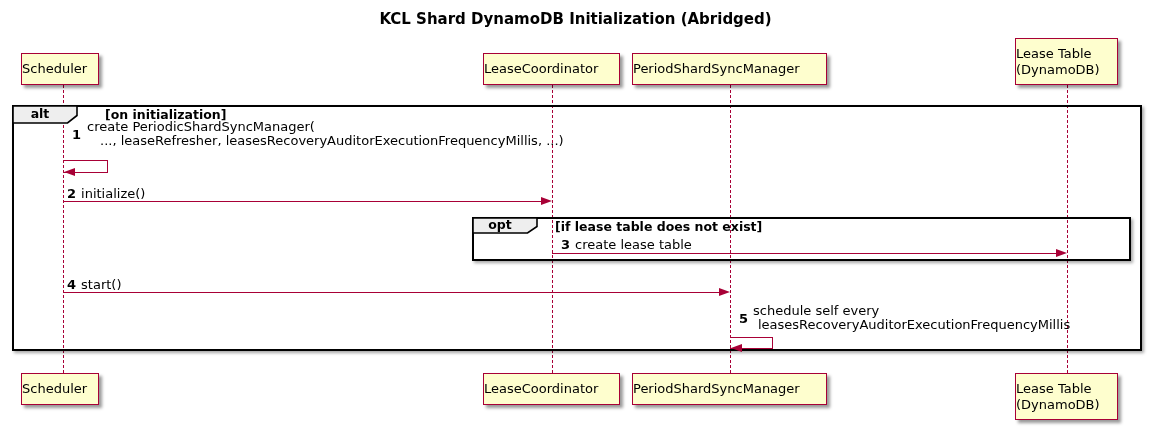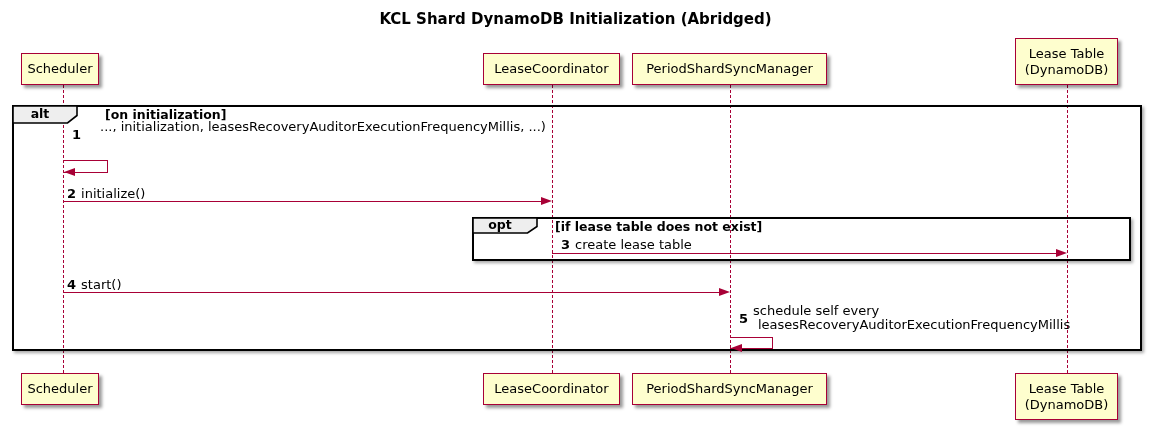--- a/index.html
+++ b/index.html
@@ -13,21 +13,21 @@
   .canvas{position:relative;width:1151px;height:429px;background:#ffffff;overflow:hidden;}
 
   .title{position:absolute;left:0;top:10px;width:1151px;text-align:center;
          font-size:15px;font-weight:bold;color:#000;}
 
   .lifeline{position:absolute;width:0;border-left:1px dashed var(--accent);z-index:1;}
 
   .pbox{position:absolute;background:var(--participant-fill);
         border:1.5px solid var(--accent);
         box-shadow:3px 3px 3px rgba(0,0,0,0.4);
-        display:flex;flex-direction:column;align-items:center;justify-content:center;
+        display:flex;flex-direction:column;align-items:flex-start;justify-content:center;
         font-size:13px;color:#000;line-height:16px;text-align:center;z-index:4;}
 
   .frame{position:absolute;border:2px solid var(--frame-border);
          box-shadow:2px 2px 3px rgba(0,0,0,0.35);z-index:2;background:transparent;}
 
   .pentagon{position:absolute;z-index:3;}
   .pentagon svg{position:absolute;left:0;top:0;width:100%;height:100%;}
   .pentagon .op-text{position:absolute;left:0;top:0;right:10px;bottom:2px;
         display:flex;align-items:center;justify-content:center;
         font-size:12.5px;font-weight:bold;color:#000;}
@@ -83,21 +83,22 @@
   <div class="pentagon" style="left:12px;top:105px;width:66px;height:19px;">
     <svg viewBox="0 0 66 19" preserveAspectRatio="none">
       <path d="M1,1 H65 V10.5 L55.5,18 H1 Z" fill="#EEEEEE" stroke="#000000" stroke-width="1.6"></path>
     </svg>
     <span class="op-text">alt</span>
   </div>
   <div class="guard" style="left:105px;top:107px;">[on initialization]</div>
 
   <div class="msg-num-float" style="left:72px;top:127px;">1</div>
   <div class="msg-block" style="left:87px;top:120px;">
-    <span class="indent-lg">..., initialization, leasesRecoveryAuditorExecutionFrequencyMillis, ...)</span>
+    <span>create PeriodicShardSyncManager(</span>
+    <span class="indent-lg">..., leaseRefresher, leasesRecoveryAuditorExecutionFrequencyMillis, ...)</span>
   </div>
   <div class="self-loop" style="left:63px;top:160px;width:45px;height:13px;"></div>
   <div class="arrow-head-l" style="left:64px;top:168px;"></div>
 
   <div class="msg-row" style="left:67px;top:186px;">
     <span class="msg-num">2</span>
     <span>initialize()</span>
   </div>
   <div class="arrow-line" style="left:63px;top:201px;width:479px;"></div>
   <div class="arrow-head-r" style="left:541px;top:197px;"></div>

